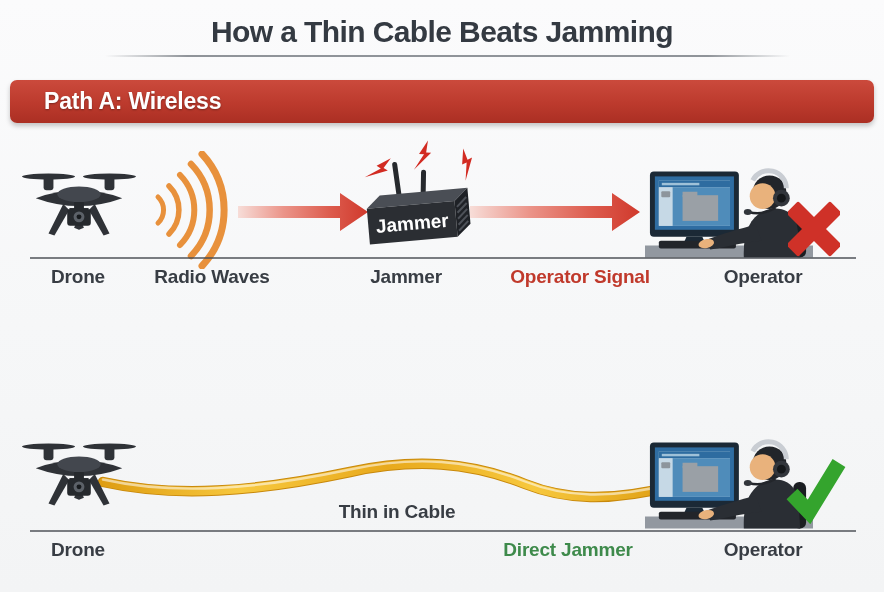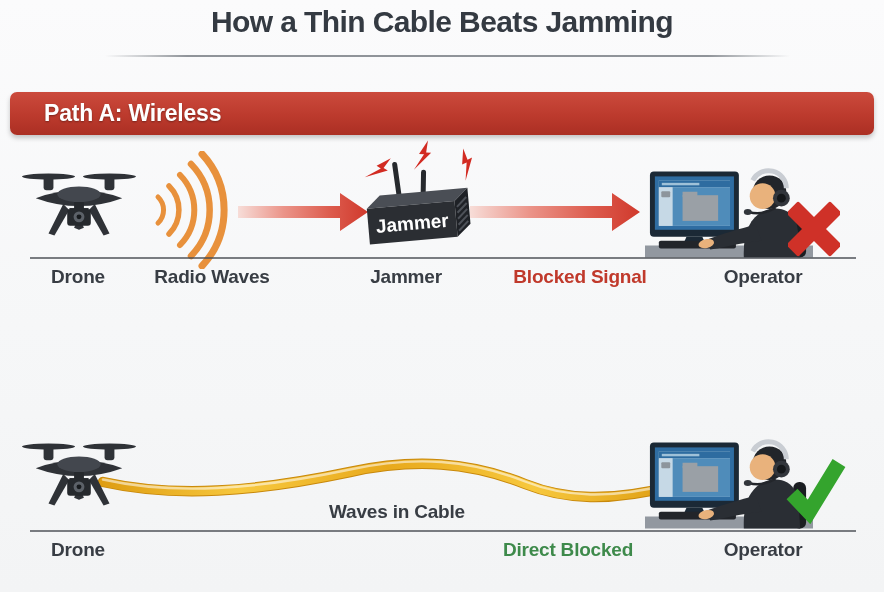--- a/index.html
+++ b/index.html
@@ -1,28 +1,28 @@
 <!DOCTYPE html>
 <html><head>
 <meta charset="utf-8">
 <style>
   html,body{margin:0;padding:0;background:#e9eaeb;font-family:"Liberation Sans",sans-serif;}
   .canvas{position:relative;width:884px;height:592px;margin:0 auto;overflow:hidden;
           background:linear-gradient(180deg,#fbfbfc 0%,#f6f7f8 55%,#f3f4f5 100%);}
 
-  .title{position:absolute;top:5px;left:0;width:100%;text-align:center;margin:0;
+  .title{position:absolute;top:15px;left:0;width:100%;text-align:center;margin:0;
          font-size:30px;font-weight:700;color:#343a42;letter-spacing:-0.6px;}
   .title-divider{position:absolute;top:55px;left:105px;width:685px;height:2px;
          background:linear-gradient(90deg,rgba(125,130,136,0),rgba(125,130,136,.85) 12%,rgba(125,130,136,.85) 88%,rgba(125,130,136,0));}
 
   .banner{position:absolute;left:10px;width:864px;height:43px;border-radius:7px;
           display:flex;align-items:center;padding-left:34px;box-sizing:border-box;
           color:#fff;font-size:23px;font-weight:700;letter-spacing:-0.2px;
           text-shadow:0 1px 2px rgba(0,0,0,.35);}
-  .banner-red{top:92px;background:linear-gradient(180deg,#cb4a3c 0%,#bc3a2d 55%,#ab2f23 100%);
+  .banner-red{top:80px;background:linear-gradient(180deg,#cb4a3c 0%,#bc3a2d 55%,#ab2f23 100%);
           box-shadow:0 3px 5px rgba(0,0,0,.22);text-align:center;}
   .banner-green{top:330px;background:linear-gradient(180deg,#549f59 0%,#47924d 55%,#3b8341 100%);
           box-shadow:0 3px 5px rgba(0,0,0,.22);}
 
   .icon{position:absolute;}
   .drone-a{left:20px;top:168px;width:118px;height:82px;}
   .waves{left:146px;top:151px;width:96px;height:118px;}
   .arrow-1{left:238px;top:190px;width:132px;height:44px;}
   .jammer{left:356px;top:138px;width:132px;height:119px;}
   .arrow-2{left:470px;top:190px;width:172px;height:44px;}
@@ -174,21 +174,21 @@
       <rect x="-5" y="21.5" width="62" height="17" rx="2" transform="rotate(45 26 30)"></rect>
       <rect x="-5" y="21.5" width="62" height="17" rx="2" transform="rotate(-45 26 30)"></rect>
     </g>
   </svg>
 
   <div class="rowline line-a"></div>
 
   <div class="lbl row-a lbl-drone-a">Drone</div>
   <div class="lbl row-a lbl-waves">Radio Waves</div>
   <div class="lbl row-a lbl-jammer">Jammer</div>
-  <div class="lbl row-a lbl-blocked">Blocked Signal</div>
+  <div class="lbl row-a lbl-blocked">Operator Signal</div>
   <div class="lbl row-a lbl-operator-a">Operator</div>
 
 
   <svg class="icon cable" viewBox="0 0 585 80">
     <path d="M8,42 C80,58 160,52 255,32 C320,18 375,22 430,44 C470,60 515,62 578,46" fill="none" stroke="#c8880a" stroke-width="10.5" stroke-linecap="round"></path>
     <path d="M8,42 C80,58 160,52 255,32 C320,18 375,22 430,44 C470,60 515,62 578,46" fill="none" stroke="url(#cableGrad)" stroke-width="8.5" stroke-linecap="round"></path>
     <path d="M8,39.5 C80,55.5 160,49.5 255,29.5 C320,15.5 375,19.5 430,41.5 C470,57.5 515,59.5 578,43.5" fill="none" stroke="rgba(255,255,255,0.55)" stroke-width="2.4" stroke-linecap="round"></path>
   </svg>
 
   <svg class="icon drone-b" viewBox="0 0 120 82">
@@ -234,21 +234,21 @@
     <circle cx="138" cy="37" r="8.5" fill="#32363c"></circle>
     <circle cx="138" cy="37" r="4.5" fill="#15181b"></circle>
     <path d="M132,47 Q118,55 105,51" stroke="#23262b" stroke-width="2.5" fill="none"></path>
     <ellipse cx="104" cy="51" rx="4" ry="3" fill="#32363c"></ellipse>
   </svg>
 
   <svg class="icon check" viewBox="0 0 62 72">
     <path d="M8,42 L25,60 L55,11" fill="none" stroke="#34a42d" stroke-width="15" stroke-linecap="butt" stroke-linejoin="miter"></path>
   </svg>
 
-  <div class="lbl lbl-cable">Waves in Cable</div>
+  <div class="lbl lbl-cable">Thin in Cable</div>
 
   <div class="rowline line-b"></div>
 
   <div class="lbl row-b lbl-drone-b">Drone</div>
-  <div class="lbl row-b lbl-direct">Direct Blocked</div>
+  <div class="lbl row-b lbl-direct">Direct Jammer</div>
   <div class="lbl row-b lbl-operator-b">Operator</div>
 
 </div>
 
 </body></html>

